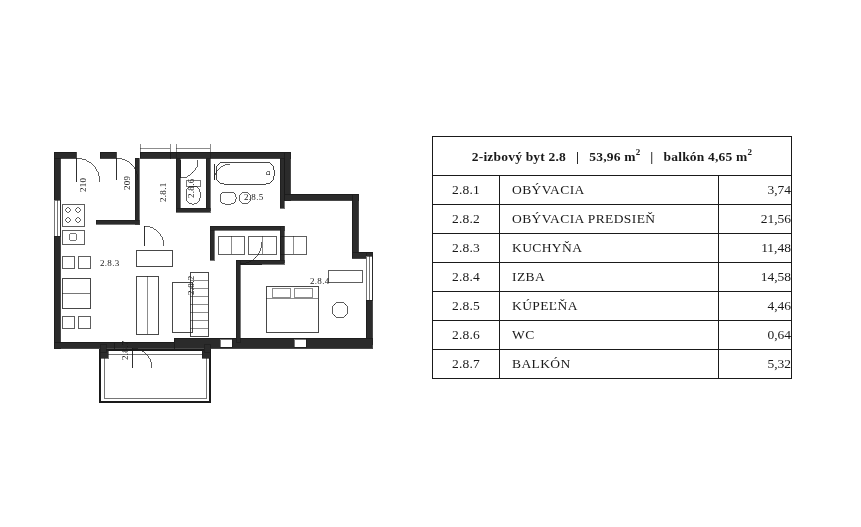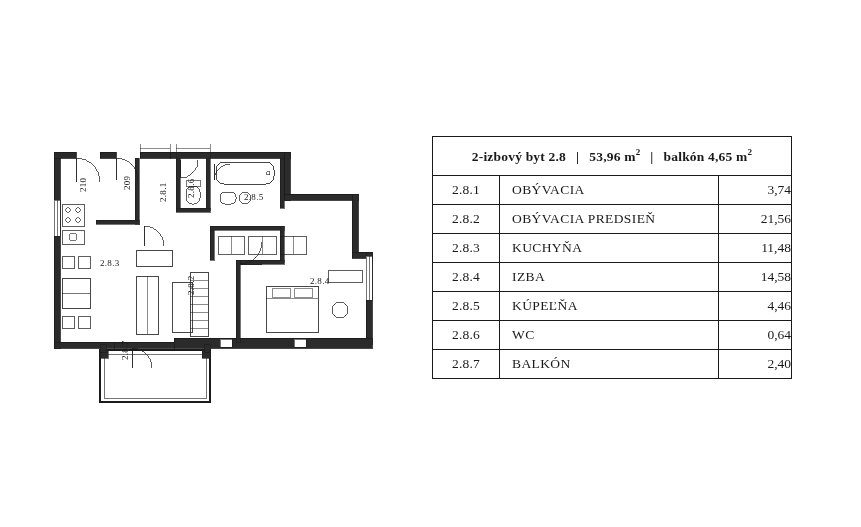--- a/index.html
+++ b/index.html
@@ -277,17 +277,17 @@
         <td class="col-area">4,46</td>
       </tr>
       <tr>
         <td class="col-code">2.8.6</td>
         <td class="col-name">WC</td>
         <td class="col-area">0,64</td>
       </tr>
       <tr>
         <td class="col-code">2.8.7</td>
         <td class="col-name">BALKÓN</td>
-        <td class="col-area">2,40</td>
+        <td class="col-area">5,32</td>
       </tr>
     </tbody>
   </table>
 </div>
 
 </body></html>

